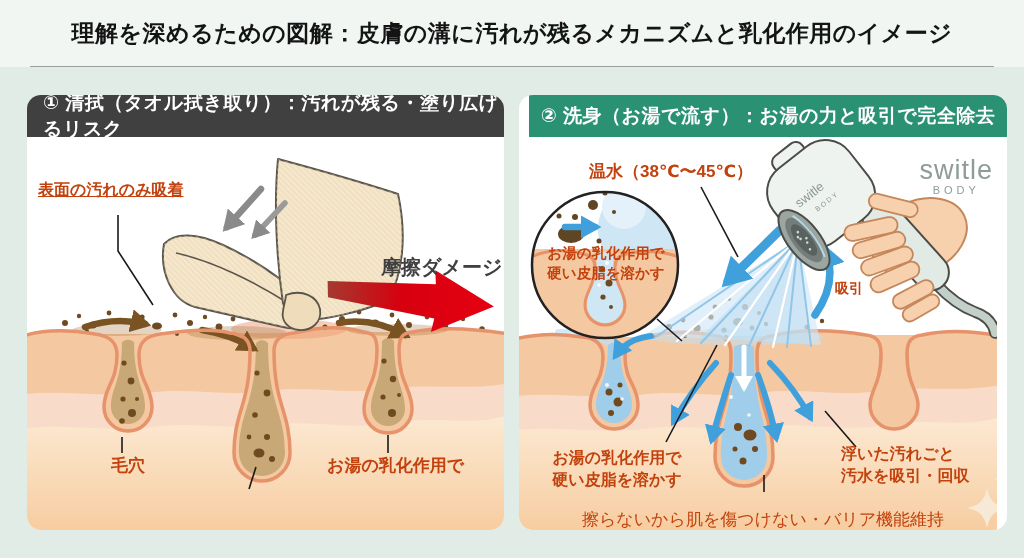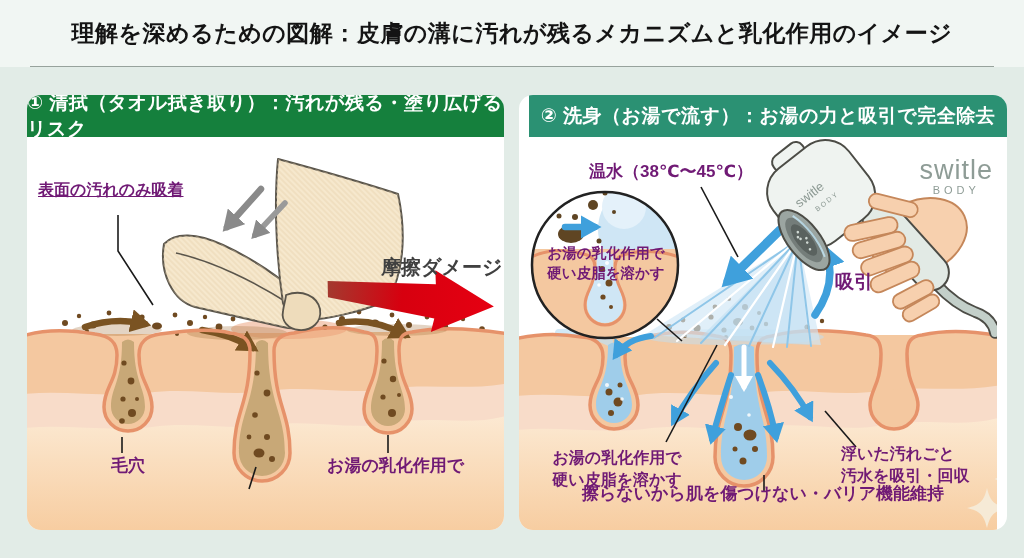--- a/index.html
+++ b/index.html
@@ -7,39 +7,39 @@
   .page{position:relative;width:1024px;height:558px;overflow:hidden;
         background:linear-gradient(#f1f6f3 0,#f1f6f3 67px,#e2ece7 67px,#e2ece7 100%);}
   .title-wrap{position:absolute;top:0;left:30px;right:30px;height:66px;
         border-bottom:1.5px solid #97a29c;display:flex;align-items:center;justify-content:center;}
   .title{font-size:23px;font-weight:800;color:#141414;letter-spacing:.5px;}
   .panel{position:absolute;top:95px;height:435px;border-radius:14px;overflow:hidden;background:#fff;}
   .panel.left{left:27px;width:477px;}
   .panel.right{left:519px;width:478px;padding-left:10px;}
   .panel-header{height:42px;display:flex;align-items:center;justify-content:center;
         color:#fff;font-weight:800;font-size:19px;letter-spacing:.5px;}
-  .left-h{background:#15803d;}
+  .left-h{background:#404040;padding-left:16px;}
   .right-h{background:#2b9173;}
   .panel-body{position:absolute;top:42px;left:0;right:0;bottom:0;}
   .panel-body svg{position:absolute;inset:0;}
-  .lbl{position:absolute;color:#701a75;z-index:5;line-height:1.25;}
+  .lbl{position:absolute;color:#c2410c;z-index:5;line-height:1.25;}
   .lbl-surface{left:11px;top:85px;font-size:16px;font-weight:700;text-decoration:underline;}
   .lbl-friction{left:354px;top:160px;font-size:20px;font-weight:800;color:#404040;}
   .lbl-pore{left:84px;top:360px;font-size:17px;font-weight:700;}
   .lbl-groove{left:150px;top:399px;width:180px;text-align:center;font-size:17px;font-weight:700;margin-top:36px;}
   .lbl-deep{left:300px;top:360px;font-size:17px;font-weight:700;}
   .lbl-warm{left:70px;top:66px;font-size:17px;font-weight:800;}
-  .lbl-suction{left:316px;top:175px;font-size:19px;font-weight:800;}
+  .lbl-suction{left:316px;top:185px;font-size:14px;font-weight:800;}
   .lbl-inset{left:16px;top:148px;width:142px;text-align:center;font-size:14.5px;font-weight:800;
         white-space:pre-line;line-height:1.4;}
   .lbl-emul{left:18px;top:352px;width:160px;text-align:center;font-size:16px;font-weight:800;
         white-space:pre-line;line-height:1.35;}
   .lbl-collect{left:322px;top:348px;width:150px;text-align:left;font-size:16px;font-weight:800;
         white-space:pre-line;line-height:1.35;}
-  .lbl-barrier{left:20px;right:20px;top:388px;text-align:center;font-size:17px;font-weight:700;}
+  .lbl-barrier{left:20px;right:20px;top:414px;text-align:center;font-size:17px;font-weight:400;}
   .brand{position:absolute;right:14px;top:60px;text-align:center;color:#8e9c96;z-index:5;}
   .brand-name{font-size:27px;letter-spacing:1px;}
   .brand-sub{font-size:11px;letter-spacing:4px;margin-top:-2px;}
 </style>
 </head>
 <body>
 
 <div class="page">
 
   <div class="title-wrap">

